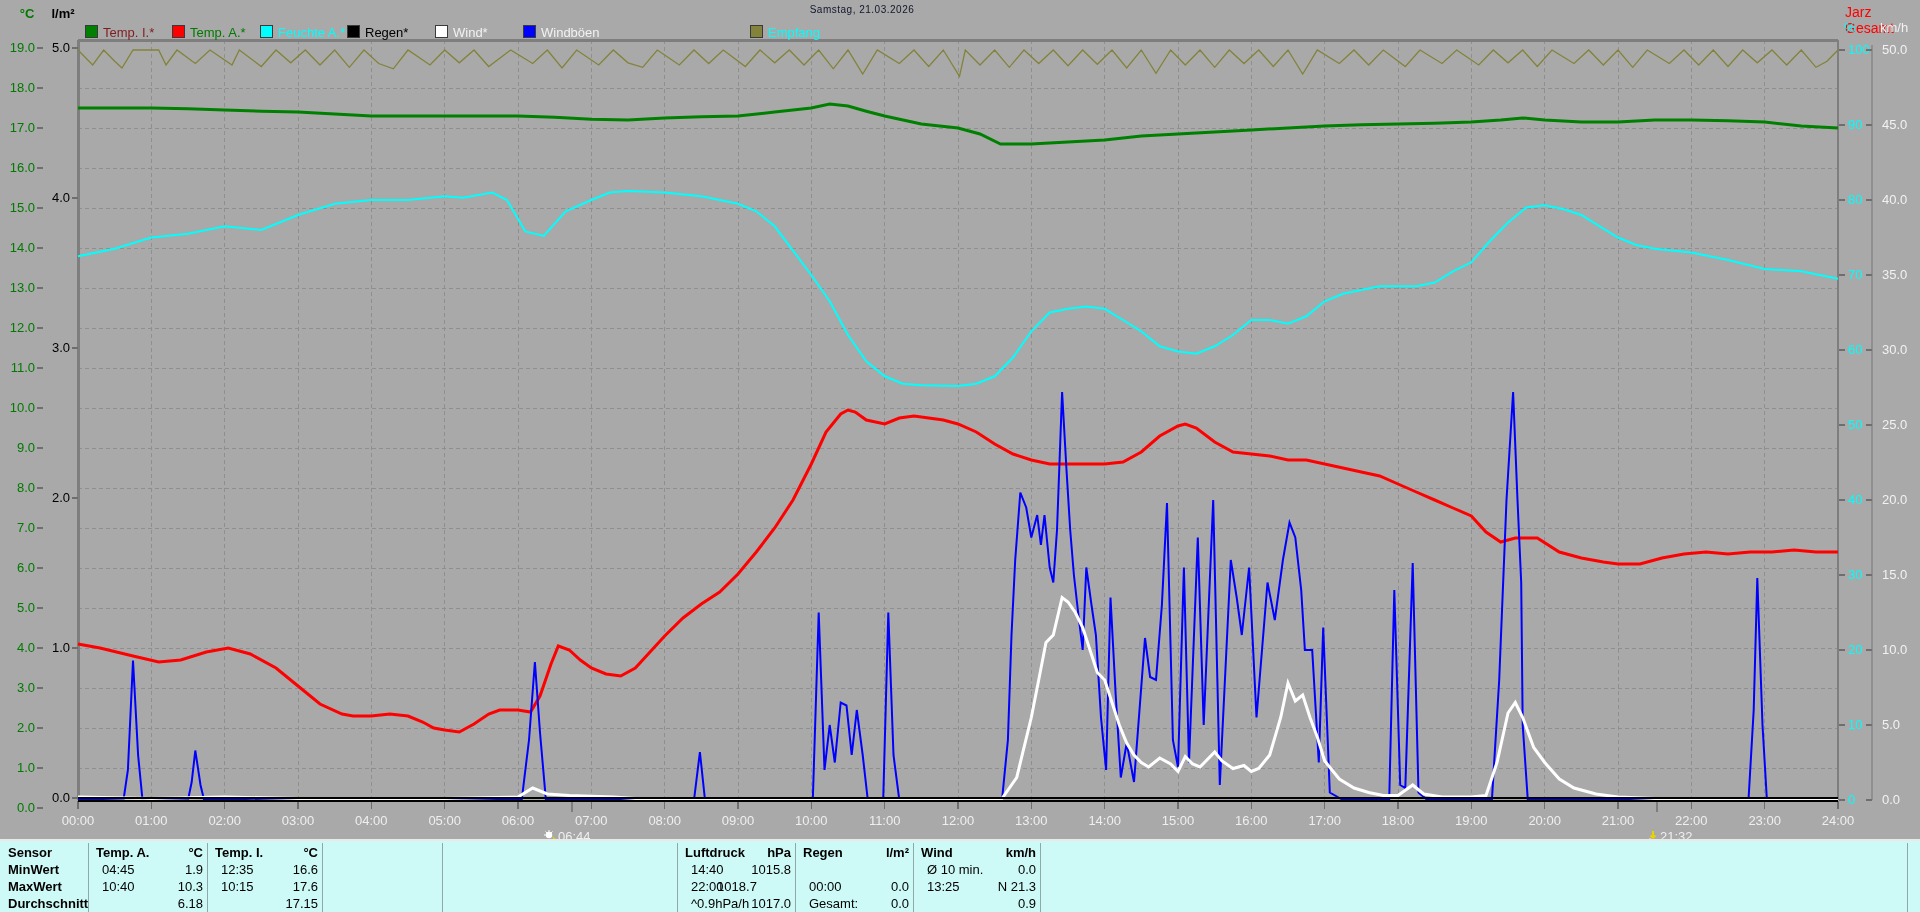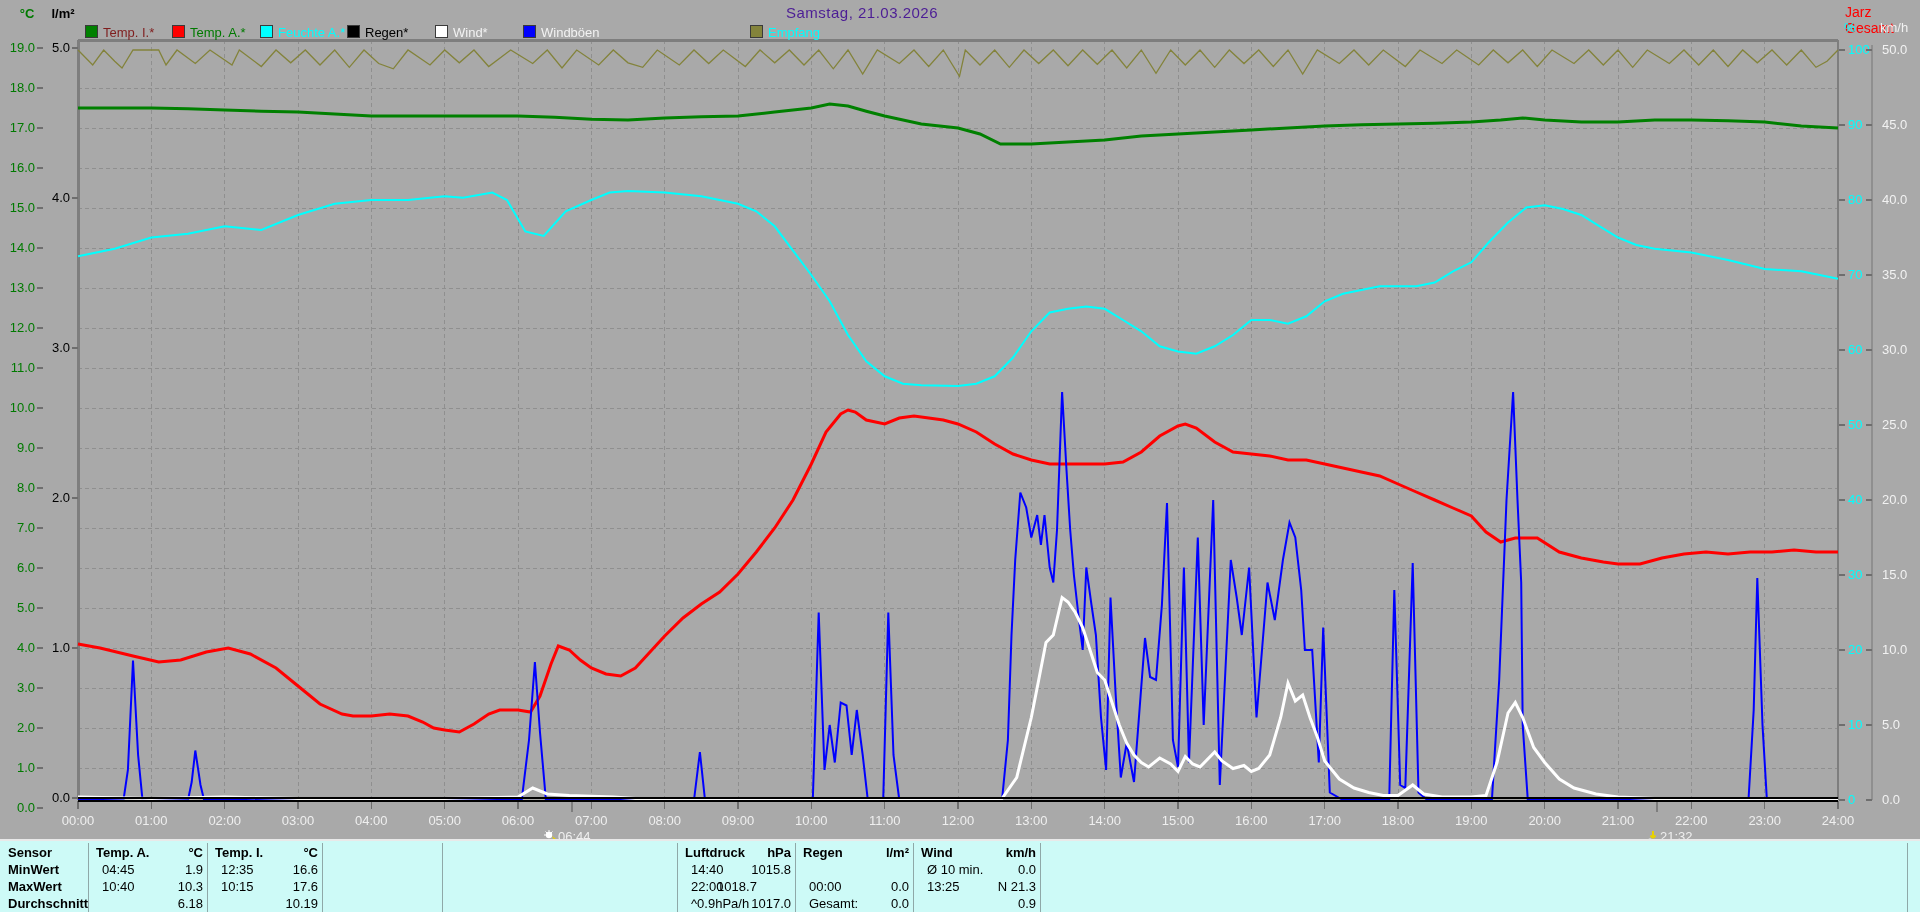--- a/index.html
+++ b/index.html
@@ -1,19 +1,19 @@
 <!DOCTYPE html>
 <html><head>
 <meta charset="utf-8">
 <style>
   html,body{margin:0;padding:0;background:#7a7a7a;}
   #root{position:relative;width:1920px;height:912px;background:#A9A9A9;overflow:hidden;
         font-family:"Liberation Sans",sans-serif;-webkit-font-smoothing:none;}
   .abs{position:absolute;}
-  #title{top:4px;left:0;width:1724px;text-align:center;color:#4c1d95;font-size:15px;letter-spacing:.5px;}
+  #title{top:4px;left:0;width:1724px;text-align:center;color:#0f172a;font-size:10px;letter-spacing:.5px;}
   #station{top:4px;left:1845px;color:#FF0000;font-size:14px;}
   .unit{font-size:13px;font-weight:bold;}
   #unit-c{top:6px;left:10px;width:34px;text-align:center;color:#007A00;}
   #unit-lm2{top:6px;left:46px;width:34px;text-align:center;color:#000000;}
   #unit-pct{top:20px;left:1844px;color:#00FFFF;font-weight:normal;}
   #unit-kmh{top:20px;left:1880px;color:#F2F2F2;font-weight:normal;}
   #legend .legend-item{position:absolute;top:25px;height:14px;white-space:nowrap;font-size:13px;cursor:default;}
   #legend .sw{display:inline-block;width:11px;height:11px;border:1px solid #3a3a3a;vertical-align:-1px;margin-right:5px;}
   #chart-svg{top:0;left:0;}
   .marker{color:#EFEFEF;font-size:13px;white-space:nowrap;}
@@ -299,21 +299,21 @@
       <div class="cell right" style="left: 94px; top: 21px; width: 109px;">1.9</div>
       <div class="cell " style="left: 102px; top: 38px;">10:40</div>
       <div class="cell right" style="left: 94px; top: 38px; width: 109px;">10.3</div>
       <div class="cell right" style="left: 94px; top: 55px; width: 109px;">6.18</div>
       <div class="cell hdr" style="left: 215px; top: 4px;">Temp. I.</div>
       <div class="cell hdr right" style="left: 213px; top: 4px; width: 105px;">°C</div>
       <div class="cell " style="left: 221px; top: 21px;">12:35</div>
       <div class="cell right" style="left: 213px; top: 21px; width: 105px;">16.6</div>
       <div class="cell " style="left: 221px; top: 38px;">10:15</div>
       <div class="cell right" style="left: 213px; top: 38px; width: 105px;">17.6</div>
-      <div class="cell right" style="left: 213px; top: 55px; width: 105px;">10.19</div>
+      <div class="cell right" style="left: 213px; top: 55px; width: 105px;">17.15</div>
       <div class="cell hdr" style="left: 685px; top: 4px;">Luftdruck</div>
       <div class="cell hdr right" style="left: 683px; top: 4px; width: 108px;">hPa</div>
       <div class="cell " style="left: 691px; top: 21px;">14:40</div>
       <div class="cell right" style="left: 683px; top: 21px; width: 108px;">1015.8</div>
       <div class="cell " style="left: 691px; top: 38px;">22:00</div>
       <div class="cell right" style="left: 683px; top: 38px; width: 108px; text-align: center;">1018.7</div>
       <div class="cell " style="left: 691px; top: 55px;">^0.9hPa/h</div>
       <div class="cell right" style="left: 683px; top: 55px; width: 108px;">1017.0</div>
       <div class="cell hdr" style="left: 803px; top: 4px;">Regen</div>
       <div class="cell hdr right" style="left: 801px; top: 4px; width: 108px;">l/m²</div>

